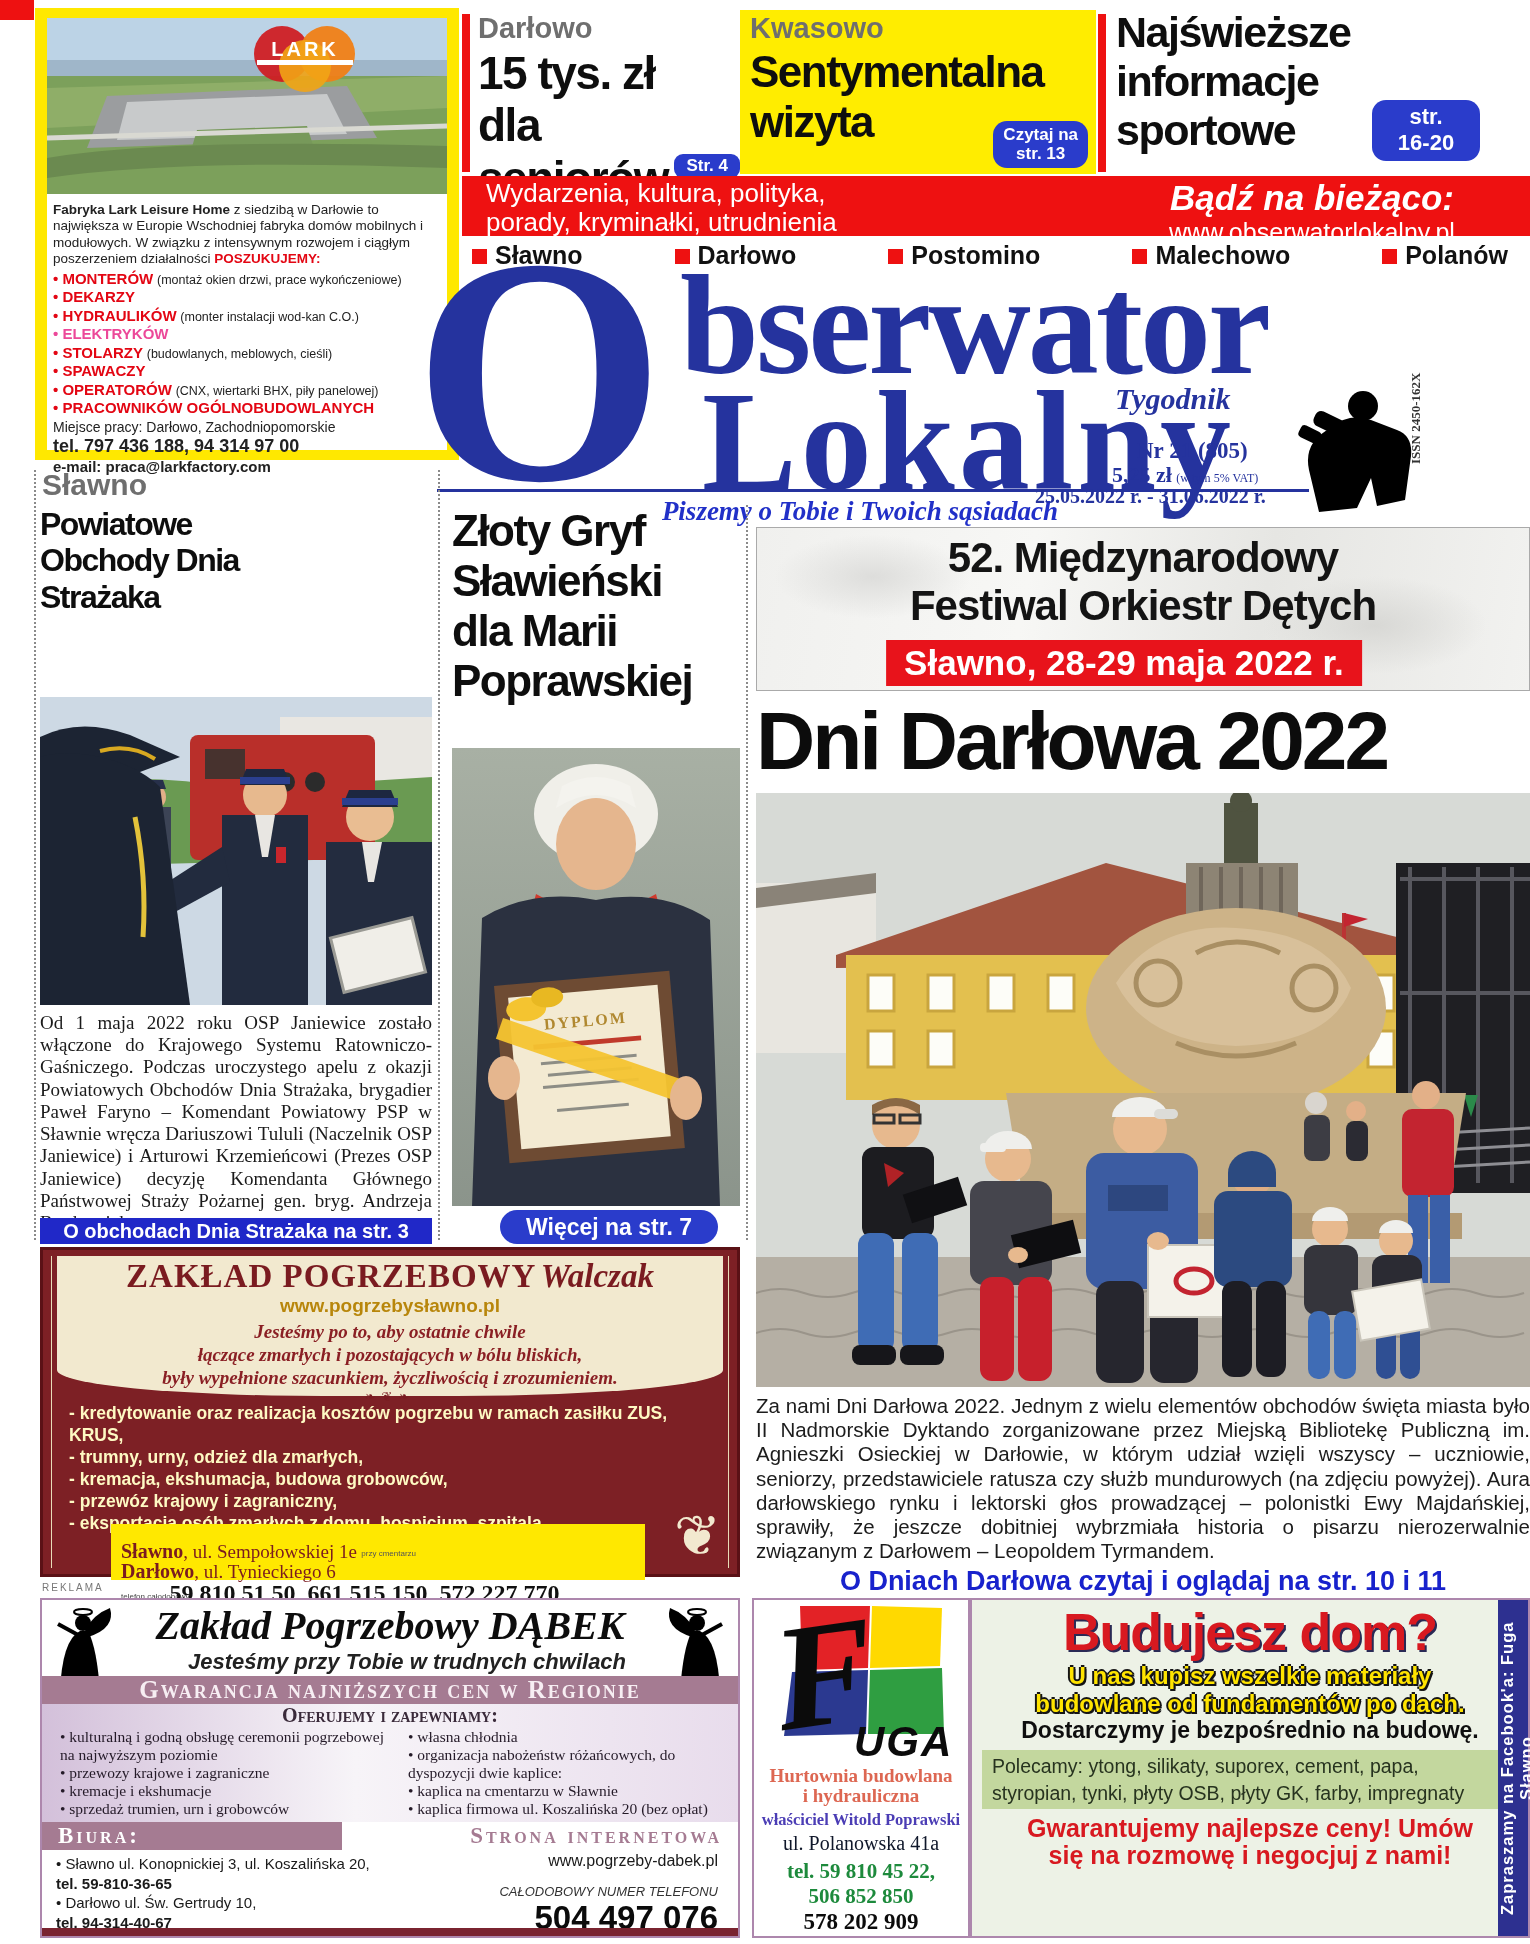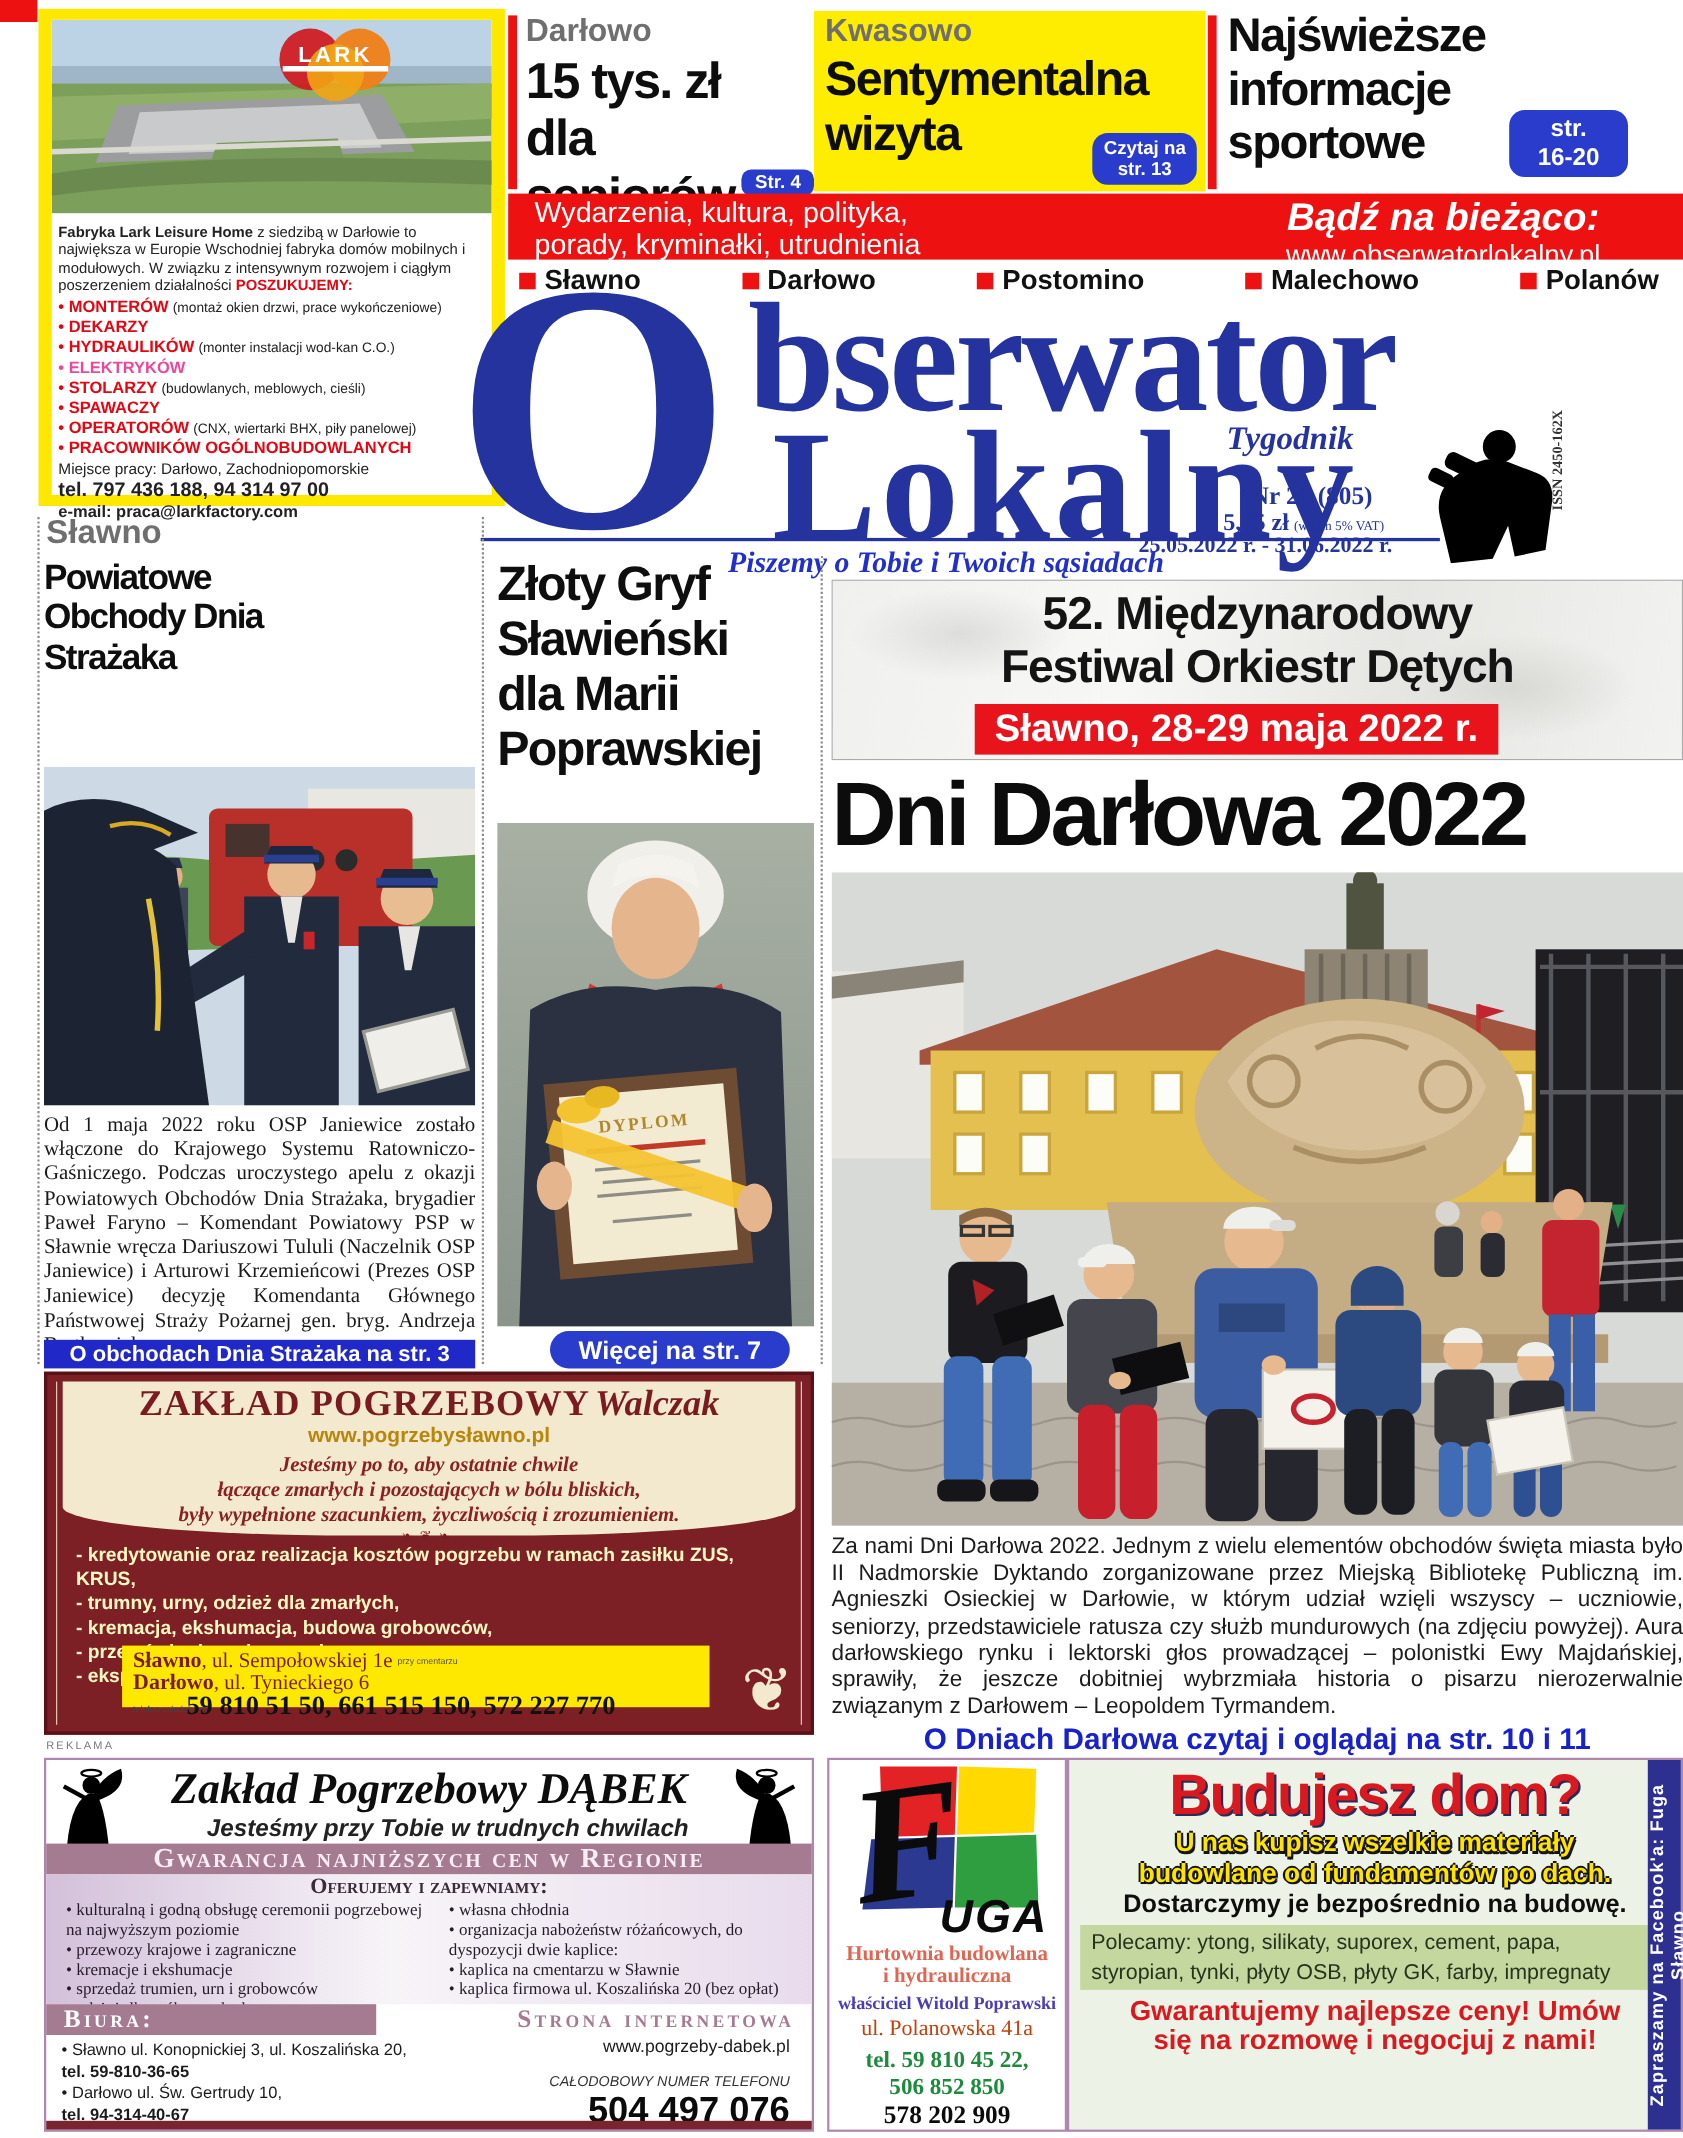--- a/index.html
+++ b/index.html
@@ -379,21 +379,21 @@
       </div>
       <div class="center" style="font-size:13px;color:#7a1b20;letter-spacing:6px;">❧❦❧</div>
     </div>
     <ul class="b" style="position:absolute;left:26px;top:152px;width:650px;color:#fef9c3;font-size:17.5px;line-height:1.26;">
       <li>- <span>kredytowanie oraz realizacja kosztów pogrzebu w ramach zasiłku ZUS, KRUS,</span></li>
       <li>- <span>trumny, urny, odzież dla zmarłych,</span></li>
       <li>- <span>kremacja, ekshumacja, budowa grobowców,</span></li>
       <li>- <span>przewóz krajowy i zagraniczny,</span></li>
       <li>- <span>eksportacja osób zmarłych z domu, hospicjum, szpitala</span></li>
     </ul>
-    <div style="position:absolute;left:68px;top:246px;width:534px;height:56px;background:#ffe800;padding:3px 10px;box-sizing:border-box;">
+    <div style="position:absolute;left:68px;top:274px;width:534px;height:56px;background:#ffe800;padding:17px 10px;box-sizing:border-box;">
       <div style="line-height:1.0;">
         <span class="serif b" style="font-size:20px;color:#7a1b20;">Sławno</span><span class="serif" style="font-size:19px;color:#7a1b20;">, ul. Sempołowskiej 1e</span>
         <span style="font-size:8px;color:#555;display:inline-block;width:60px;line-height:1;vertical-align:middle;">przy cmentarzu</span>
       </div>
       <div style="line-height:1.0;">
         <span class="serif b" style="font-size:20px;color:#7a1b20;">Darłowo</span><span class="serif" style="font-size:19px;color:#7a1b20;">, ul. Tynieckiego 6</span>
       </div>
       <div style="line-height:1.0;white-space:nowrap;">
         <span style="font-size:8px;color:#444;display:inline-block;width:44px;line-height:1;vertical-align:middle;">telefon całodobowy</span>
         <span class="serif b" style="font-size:24px;color:#111;">59 810 51 50, 661 515 150, 572 227 770</span>
@@ -465,21 +465,21 @@
       <polygon points="34,2 104,2 102,64 36,66" fill="#e32226"></polygon>
       <polygon points="106,2 176,4 174,62 104,64" fill="#ffd900"></polygon>
       <polygon points="26,68 102,66 100,130 18,132" fill="#2b3990"></polygon>
       <polygon points="104,66 176,64 178,130 102,130" fill="#2f9e41"></polygon>
       <text x="10" y="120" font-family="Liberation Serif, serif" font-style="italic" font-weight="bold" font-size="150" fill="#0b0b0b" transform="rotate(-8 60 80)">F</text>
       <text x="88" y="152" font-family="Liberation Sans, sans-serif" font-style="italic" font-weight="bold" font-size="42" letter-spacing="2" fill="#0b0b0b">UGA</text>
     </svg>
     <div class="serif b" style="font-size:19px;color:#dd6752;line-height:1.05;">Hurtownia budowlana</div>
     <div class="serif b" style="font-size:19px;color:#dd6752;line-height:1.05;">i hydrauliczna</div>
     <div class="serif b" style="font-size:16.5px;color:#4b3db5;margin-top:4px;">właściciel Witold Poprawski</div>
-    <div class="serif" style="font-size:20px;color:#c2410c;margin-top:2px;">ul. Polanowska 41a</div>
+    <div class="serif" style="font-size:20px;color:#0f172a;margin-top:2px;">ul. Polanowska 41a</div>
     <div class="serif b" style="font-size:21px;color:#1d8a3c;margin-top:4px;">tel. 59 810 45 22,</div>
     <div class="serif b" style="font-size:21px;color:#1d8a3c;">506 852 850</div>
     <div class="serif b" style="font-size:23px;color:#0b0b0b;">578 202 909</div>
   </div>
 
   <div class="t" style="left:970px;top:1598px;width:560px;height:340px;background:#edf2e6;border:2px solid #ad87ad;box-sizing:border-box;">
     <div class="center b" style="font-size:52px;color:#d81920;letter-spacing:-1px;margin-top:2px;text-shadow:2px 2px 0 #2a2a55;">Budujesz dom?</div>
     <div class="center b" style="font-size:24px;color:#ffe400;line-height:1.15;text-shadow:-2px 0 0 #151515,2px 0 0 #151515,0 -2px 0 #151515,0 2px 0 #151515,2px 2px 0 #151515;">
       <div>U nas kupisz wszelkie materiały</div>
         <div>budowlane od fundamentów po dach.</div>

